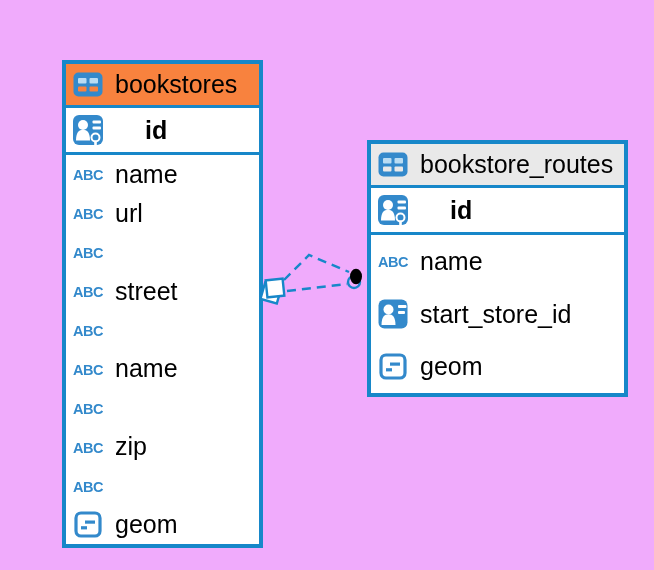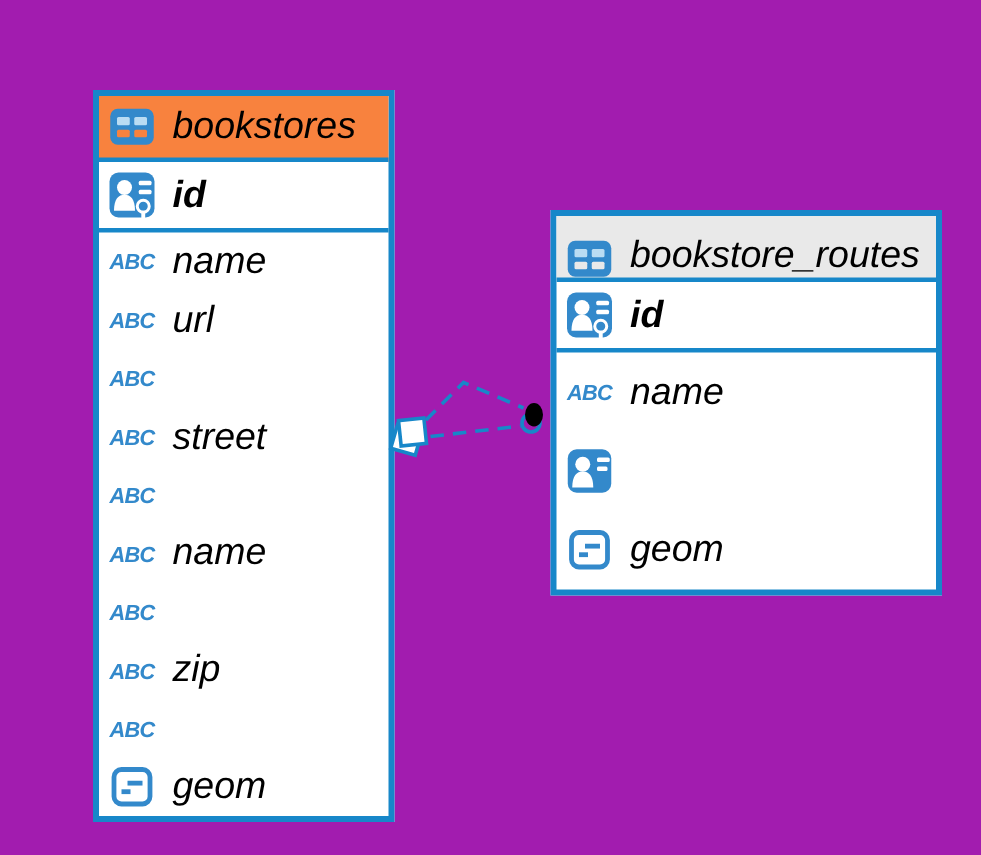--- a/index.html
+++ b/index.html
@@ -1,18 +1,18 @@
 <!DOCTYPE html>
 <html><head>
 <meta charset="utf-8">
 <style>
   html,body{margin:0;padding:0;background:#fff;}
   .canvas{
-    position:relative;width:654px;height:570px;background:#a21caf;
-    font-family:"Liberation Sans",sans-serif;color:#000;overflow:hidden;font-style:italic;
+    position:relative;width:654px;height:570px;background:#f0abfc;
+    font-family:"Liberation Sans",sans-serif;color:#000;overflow:hidden;
     --blue:#1787C9;--iconblue:#3389CB;
   }
   .erd-table{
     position:absolute;background:#fff;border:4px solid var(--blue);
     display:flex;flex-direction:column;box-sizing:border-box;
   }
   .t-left{left:62px;top:60px;width:201px;height:488px;}
   .t-right{left:367px;top:140px;width:261px;height:257px;}
   .thead{
     flex:0 0 41px;display:flex;align-items:center;
@@ -20,21 +20,21 @@
   }
   .tbl-title{font-size:25px;white-space:nowrap;}
   .cols{flex:1 1 auto;display:flex;flex-direction:column;min-height:0;}
   .col-row{
     flex:1 1 0;display:flex;align-items:center;
     padding-left:6px;gap:11px;min-height:0;
   }
   .col-row:first-child{
     flex:0 0 44px;border-bottom:3px solid var(--blue);
   }
-  .col-row:first-child .col-label{font-weight:bold;}
+  .col-row:first-child .col-label{font-weight:bold;margin-left:30px;}
   .col-icon{
     flex:0 0 32px;width:32px;display:flex;align-items:center;justify-content:center;
     overflow:visible;
   }
   .col-label{font-size:25px;white-space:nowrap;}
   .connector{position:absolute;left:250px;top:238px;}
   .dash{stroke:var(--blue);stroke-width:2.4;stroke-dasharray:9 6;fill:none;}
 </style>
 </head>
 <body>
@@ -145,21 +145,21 @@
        <rect x="11" y="9.5" width="10" height="3.2" fill="#3389CB"></rect>
        <rect x="7" y="15.2" width="6" height="3.2" fill="#3389CB"></rect>
      </svg>
           </span>
           <span class="col-label">geom</span>
         </div>
       </div>
   </div>
 
   <div class="erd-table t-right">
-    <div class="thead" style="background: rgb(233, 233, 233); align-items: flex-end;">
+    <div class="thead" style="background: rgb(233, 233, 233);">
       <span class="col-icon">
           <svg width="30" height="25" viewBox="0 0 30 25">
        <rect x="0.5" y="0.5" width="29" height="24" rx="5" fill="#3389CB"></rect>
        <rect x="5" y="6" width="8.5" height="5.5" rx="1" fill="#B9DCF3"></rect>
        <rect x="16.5" y="6" width="8.5" height="5.5" rx="1" fill="#B9DCF3"></rect>
        <rect x="5" y="14.5" width="8.5" height="5" rx="1" fill="#E9E9E9"></rect>
        <rect x="16.5" y="14.5" width="8.5" height="5" rx="1" fill="#E9E9E9"></rect>
      </svg>
         </span>
       <span class="tbl-title">bookstore_routes</span>
@@ -191,20 +191,21 @@
         <div class="col-row">
           <span class="col-icon">
             <svg width="30" height="30" viewBox="0 0 30 30">
        <rect x="0.5" y="0.5" width="29" height="29" rx="6" fill="#3389CB"></rect>
        <circle cx="10.5" cy="10.5" r="5" fill="#fff"></circle>
        <path d="M3.5,26 C3.5,18 6.5,15.3 10.5,15.3 C14.5,15.3 17.5,18 17.5,26 Z" fill="#fff"></path>
        <rect x="20" y="6" width="8.5" height="3" rx="1" fill="#fff"></rect>
        <rect x="20" y="12" width="7" height="3" rx="1" fill="#fff"></rect>
      </svg>
           </span>
+          <span class="col-label">start_store_id</span>
         </div>
         <div class="col-row">
           <span class="col-icon">
             <svg width="28" height="27" viewBox="0 0 28 27">
        <rect x="2" y="2" width="24" height="23" rx="5" fill="#fff" stroke="#3389CB" stroke-width="3.2"></rect>
        <rect x="11" y="9.5" width="10" height="3.2" fill="#3389CB"></rect>
        <rect x="7" y="15.2" width="6" height="3.2" fill="#3389CB"></rect>
      </svg>
           </span>
           <span class="col-label">geom</span>

